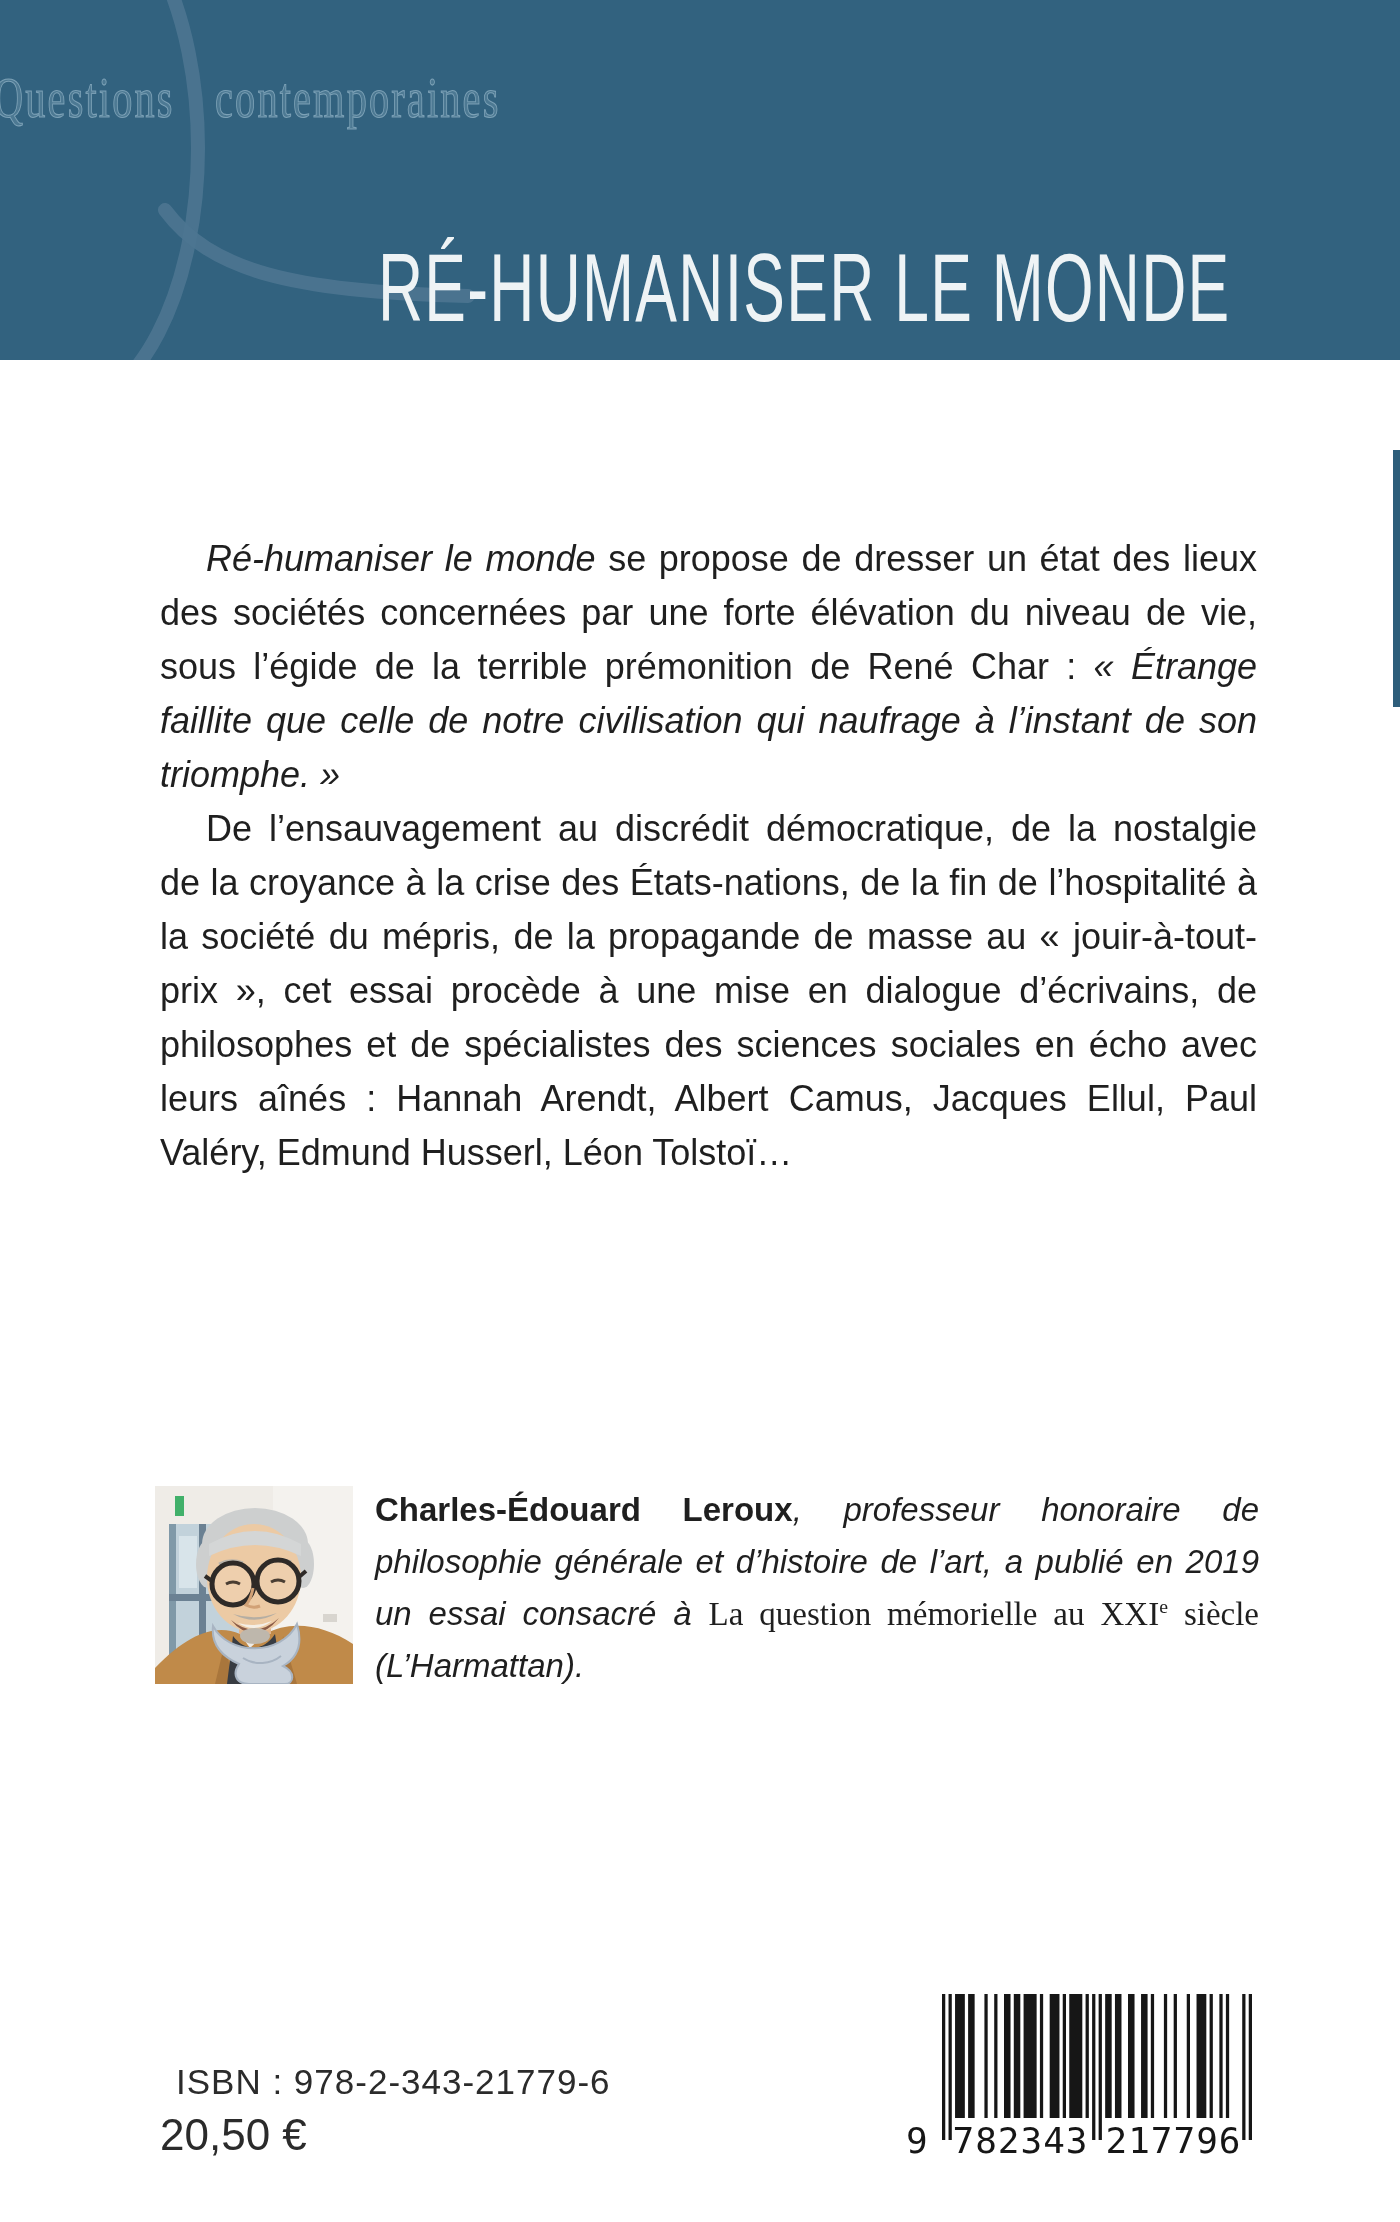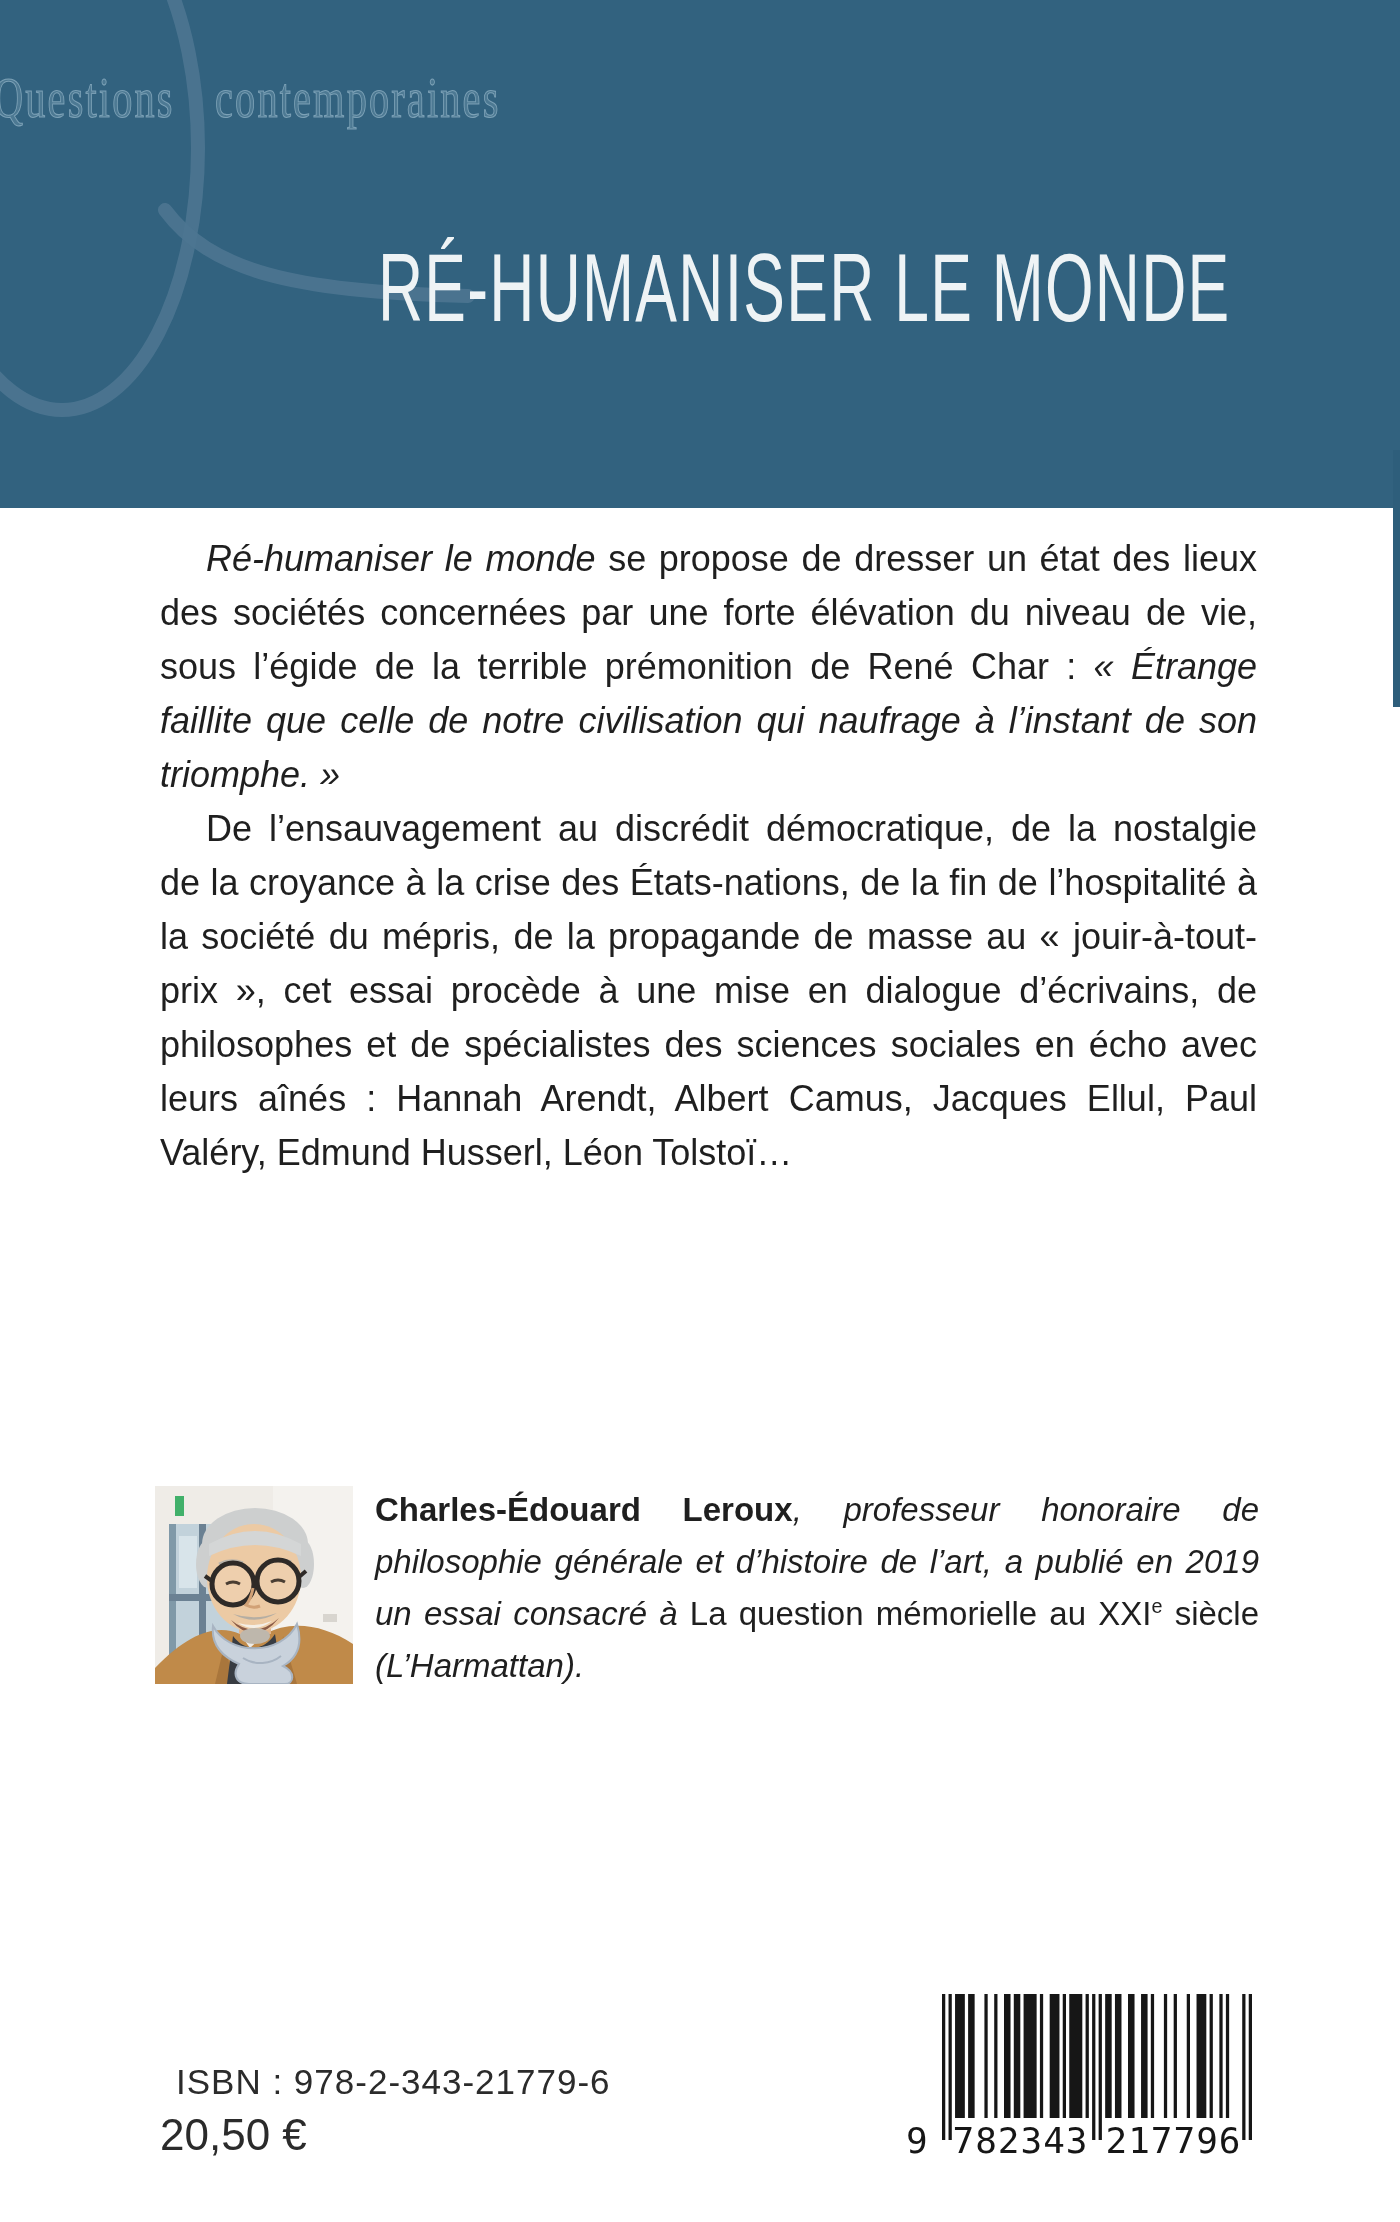--- a/index.html
+++ b/index.html
@@ -1,19 +1,19 @@
 <!DOCTYPE html>
 <html><head>
 <meta charset="utf-8">
 <style>
   html,body{margin:0;padding:0;background:#ffffff;}
   .cover{position:relative;width:1400px;height:2222px;background:#ffffff;overflow:hidden;
          font-family:"Liberation Sans",sans-serif;}
   
-  .header{position:absolute;left:0;top:0;width:1400px;height:508px;background:#32627F;overflow:hidden;}
+  .header{position:absolute;left:0;top:0;width:1400px;height:360px;background:#32627F;overflow:hidden;}
   .q-logo{position:absolute;left:0;top:0;}
   .collection{position:absolute;top:70px;font-family:"Liberation Serif",serif;font-size:56px;
               letter-spacing:3px;line-height:56px;white-space:nowrap;
               color:rgba(173,203,219,0.22);-webkit-text-stroke:1.1px rgba(173,203,219,0.55);}
   .collection .scale{display:inline-block;transform:scaleX(0.72);transform-origin:left;}
   .col-left{left:-6px;}
   .col-right{left:215px;}
   .book-title{position:absolute;left:378px;top:240px;font-size:96px;font-weight:300;line-height:96px;
               color:#EEF3F5;letter-spacing:2px;white-space:nowrap;
               transform:scaleX(0.65);transform-origin:left;}
@@ -21,21 +21,21 @@
   
   .synopsis{position:absolute;left:160px;top:532px;width:1097px;color:#1F1F1F;
             font-size:36px;line-height:54px;text-align:justify;}
   .synopsis p{margin:0;text-indent:46px;}
   .it{font-style:italic;}
   
   .author-photo{position:absolute;left:155px;top:1486px;width:198px;height:198px;}
   .author-bio{position:absolute;left:375px;top:1484px;width:884px;color:#1F1F1F;
               font-size:33px;line-height:52px;text-align:justify;font-style:italic;}
   .author-bio .name{font-weight:bold;font-style:normal;margin-top:44px;}
-  .author-bio .roman{font-style:normal;}
+  .author-bio .roman{font-style:normal;font-family:Liberation Serif, serif;}
   .author-bio sup{font-size:0.6em;line-height:0;}
   
   .isbn{position:absolute;left:160px;top:2062px;font-size:35px;font-weight:300;color:#2B2B2B;letter-spacing:1px;margin-left:16px;}
   .price{position:absolute;left:160px;top:2110px;font-size:44px;font-weight:300;color:#2B2B2B;}
   .barcode-bars{position:absolute;left:942px;top:1994px;}
   .barcode-digits{position:absolute;left:942px;top:2120px;width:310px;height:40px;
                   font-family:"DejaVu Sans Mono",monospace;font-size:36px;color:#161616;}
   .bd-first{position:absolute;left:-36px;top:0;}
   .bd-g1{position:absolute;left:10px;top:0;width:137px;text-align:center;letter-spacing:1px;}
   .bd-g2{position:absolute;left:163px;top:0;width:137px;text-align:center;letter-spacing:1px;}

